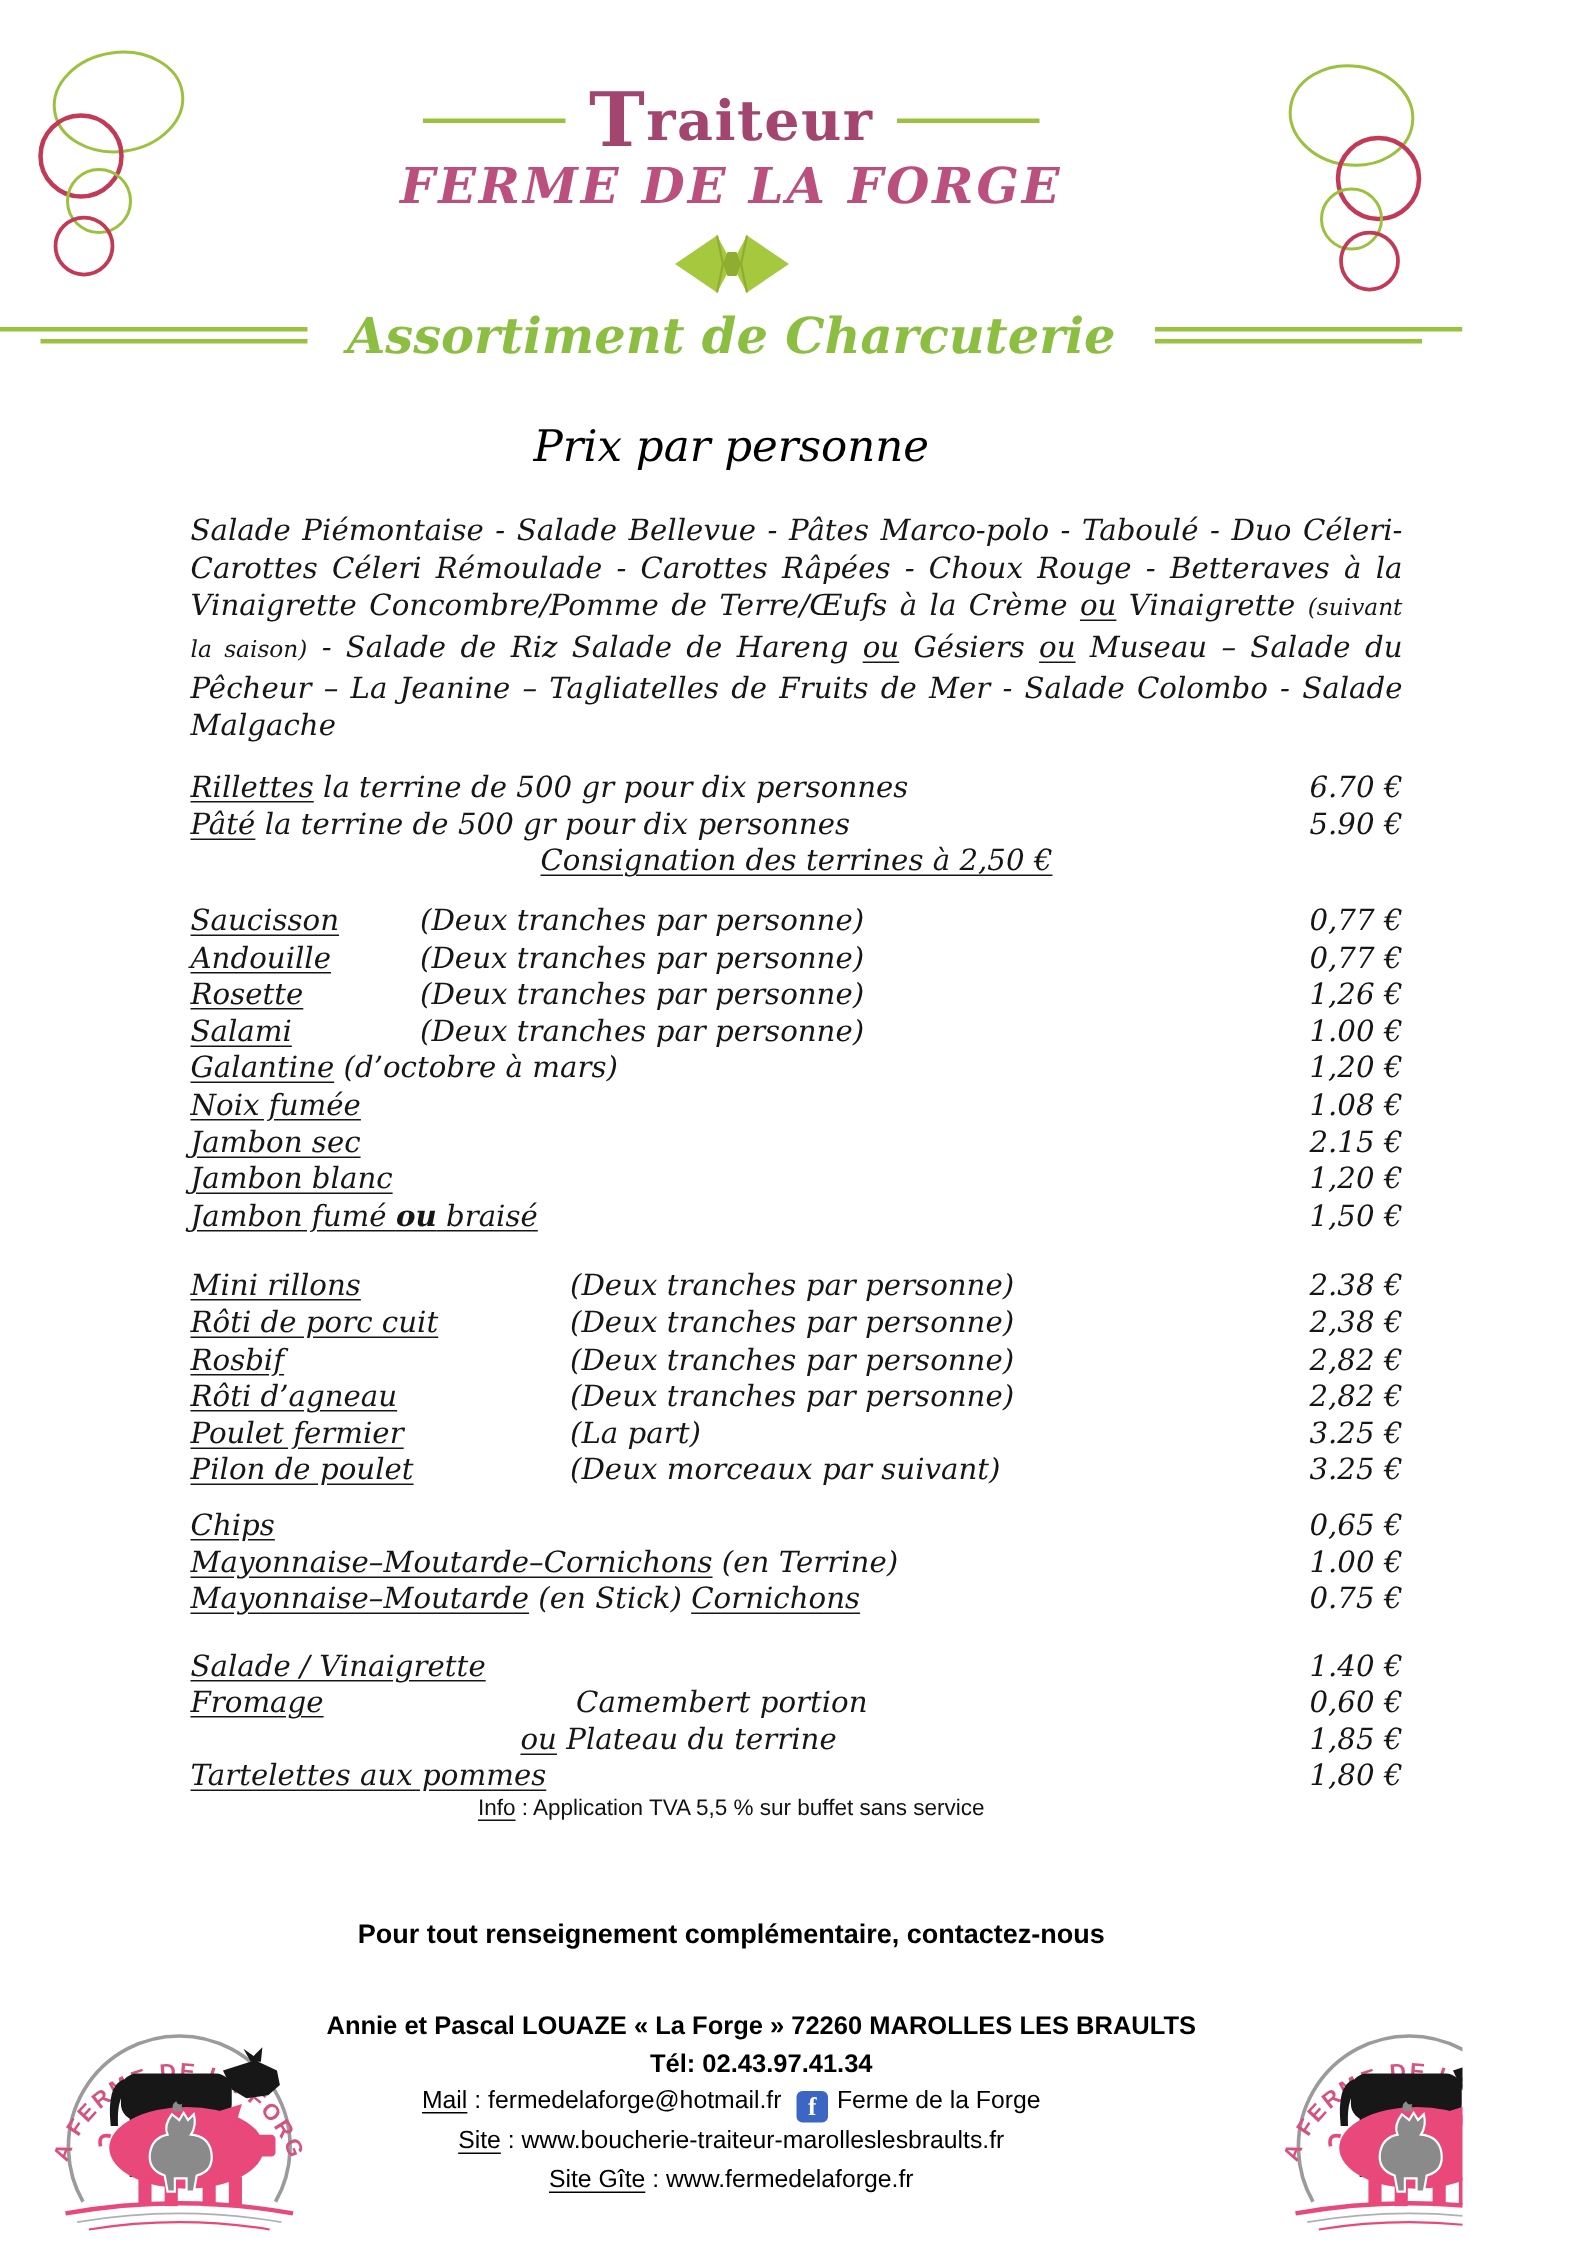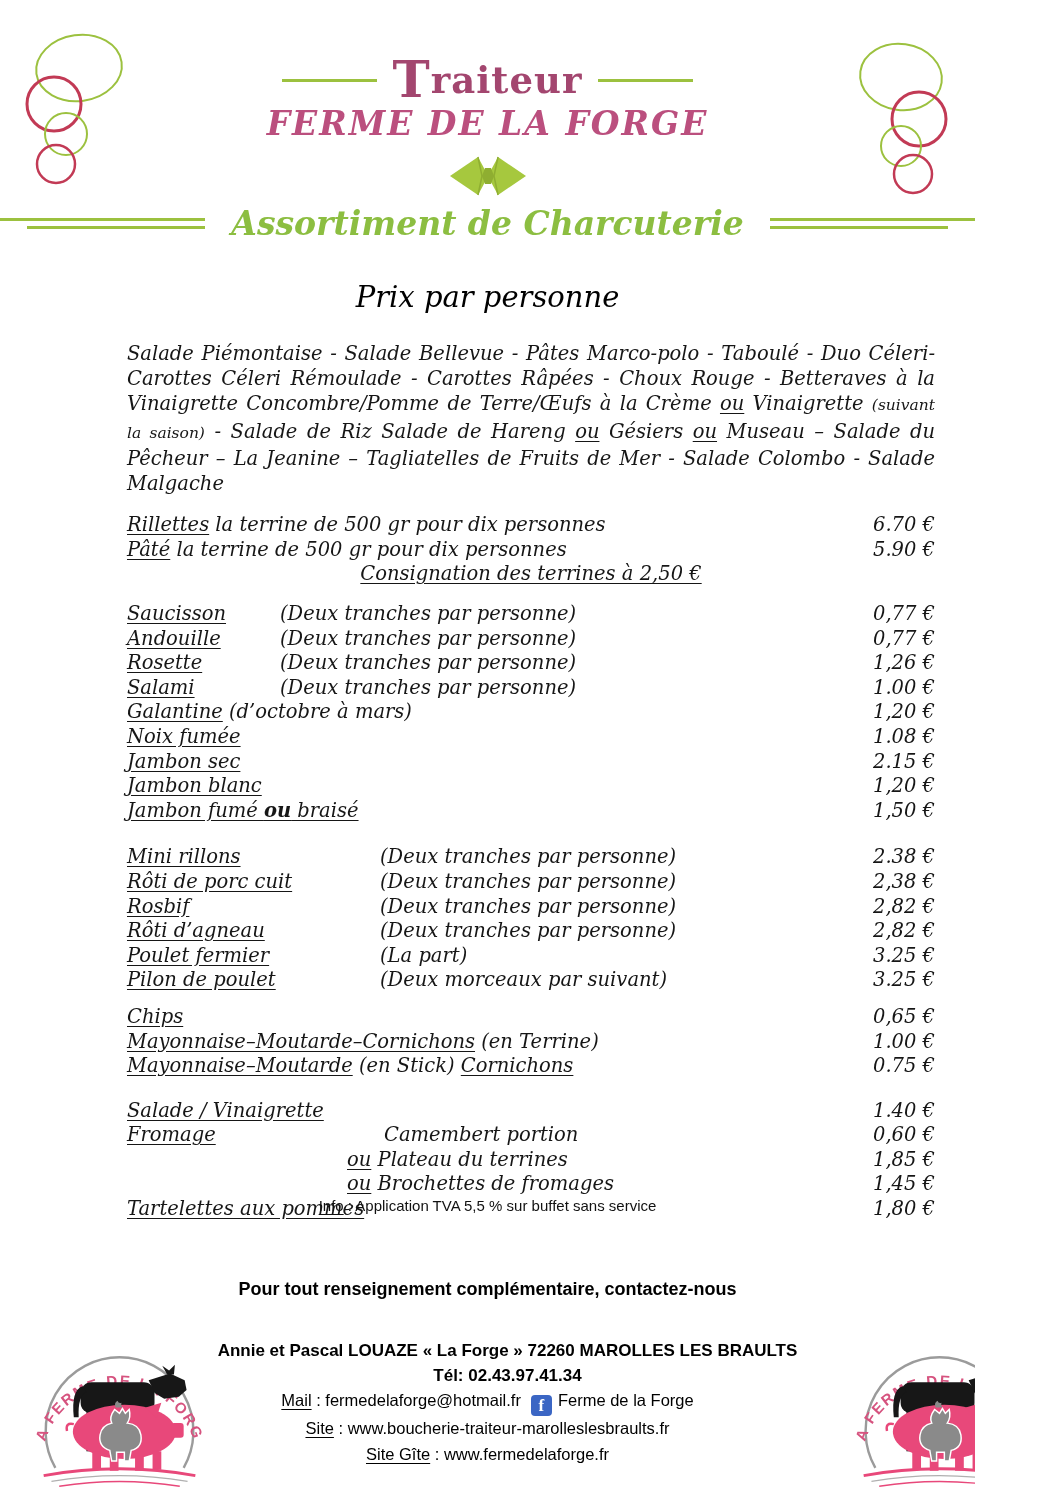--- a/index.html
+++ b/index.html
@@ -211,27 +211,22 @@
           <span class="mname"><span class="u">Salade / Vinaigrette</span></span>
           <span class="mprice">1.40 €</span>
         </div>
         <div class="mrow">
           <span class="mname" style="flex: 0 0 220px;"><span class="u">Fromage</span></span>
           <span class="mdetail" style="padding-left: 37px;"><span>Camembert portion</span></span>
           <span class="mprice">0,60 €</span>
         </div>
         <div class="mrow">
           <span class="mname" style="flex: 0 0 220px;"></span>
-          <span class="mdetail"><span class="u">ou</span><span> Plateau du terrines</span></span>
+          <span class="mdetail"><span class="u">ou</span><span> Plateau du terrine</span></span>
           <span class="mprice">1,85 €</span>
-        </div>
-        <div class="mrow">
-          <span class="mname" style="flex: 0 0 220px;"></span>
-          <span class="mdetail"><span class="u">ou</span><span> Brochettes de fromages</span></span>
-          <span class="mprice">1,45 €</span>
         </div>
         <div class="mrow">
           <span class="mname"><span class="u">Tartelettes aux pommes</span></span>
           <span class="mprice">1,80 €</span>
         </div>
       </div>
     </div>
 
   <div class="info-line"><span class="u">Info</span><span> : Application TVA 5,5 % sur buffet sans service</span></div>
 

